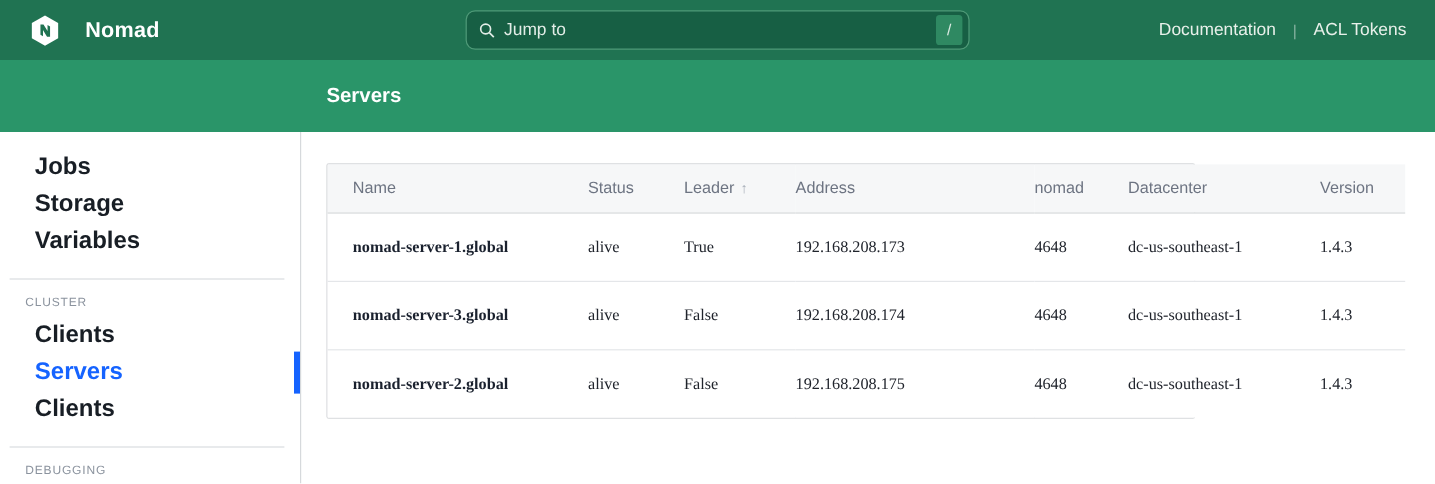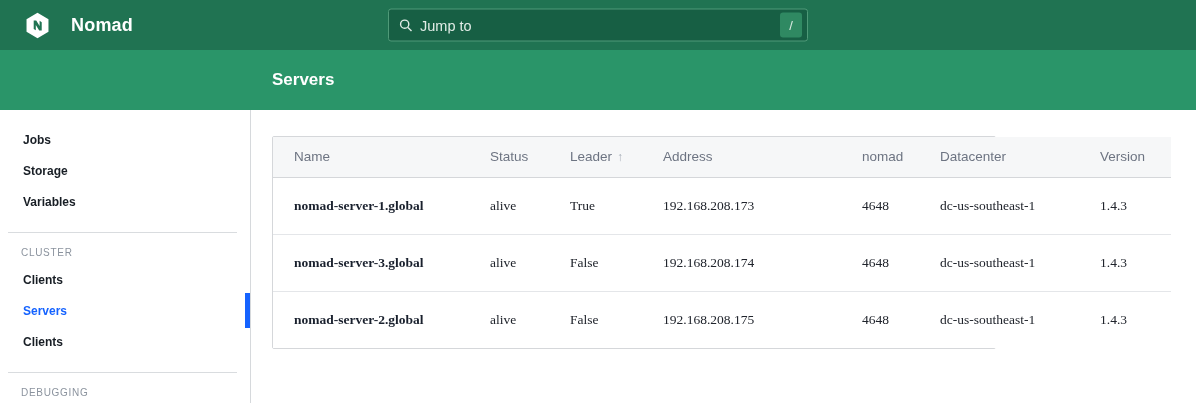--- a/index.html
+++ b/index.html
@@ -8,21 +8,21 @@
 
   
   .navbar { height: 50px; background: #207352; display: flex; align-items: center;
     padding: 0 24px; position: relative; }
   .brand { display: flex; align-items: center; gap: 20px; cursor: pointer; }
   .brand-logo { width: 27px; height: 27px; display: block; }
   .brand-name { color: #ffffff; font-size: 18px; font-weight: 700; letter-spacing: .2px; }
 
   .search-wrap { position: absolute; left: 50%; top: 50%; transform: translate(-50%,-50%);
     width: 420px; height: 33px; background: #175f44; border: 1px solid #4f9a78;
-    border-radius: 3px; display: flex; align-items: center; padding: 0 5px 0 10px; }
+    border-radius: 8px; display: flex; align-items: center; padding: 0 5px 0 10px; }
   .search-icon { width: 14px; height: 14px; flex: 0 0 auto; margin-right: 7px; }
   .search-input { flex: 1; background: transparent; border: none; outline: none;
     color: #eef5f1; font-size: 14.5px; font-family: inherit; }
   .search-input::placeholder { color: #e2ede7; opacity: 1; }
   .search-shortcut { width: 22px; height: 25px; background: #2f8962; border-radius: 3px;
     color: #dcebe3; font-size: 13px; display: flex; align-items: center;
     justify-content: center; flex: 0 0 auto; }
 
   .nav-links { margin-left: auto; display: flex; align-items: center; }
   .nav-link { color: #e8f0ea; font-size: 14.5px; cursor: pointer; }
@@ -30,22 +30,22 @@
 
   
   .subheader { height: 60px; background: #2a9569; display: flex; align-items: center; }
   .page-title { color: #ffffff; font-size: 17px; font-weight: 700; margin-left: 272px; }
 
   
   .layout { position: relative; height: 293px; }
 
   .sidebar { position: absolute; left: 0; top: 0; bottom: 0; width: 251px;
     border-right: 1px solid #d6d9dc; background: #ffffff; padding-top: 14px; }
-  .side-item { height: 31px; display: flex; align-items: center; padding-left: 23px;
-    font-size: 12px; font-weight: 600; color: #181e25; cursor: pointer; position: relative; }
+  .side-item { height: 31px; display: flex; align-items: center; padding-left: 29px;
+    font-size: 20px; font-weight: 600; color: #181e25; cursor: pointer; position: relative; }
   .side-item.active { color: #1563ff; }
   .side-item.active::after { content: ""; position: absolute; right: 0; top: -2px;
     bottom: -2px; width: 5px; background: #1563ff; }
   .side-divider { height: 1px; background: #d9dcdf; margin: 15px 13px 0 8px; }
   .side-label { font-size: 10px; color: #8b939e; letter-spacing: .07em;
     margin: 14px 0 6px 21px; font-weight: 400; }
 
   .main { position: absolute; left: 251px; top: 0; right: 0; bottom: 0;
     padding: 26px 0 0 21px; }
 
@@ -82,20 +82,25 @@
 
   <div class="search-wrap">
     <svg class="search-icon" viewBox="0 0 16 16">
       <circle cx="6.5" cy="6.5" r="4.7" fill="none" stroke="#e2ede7" stroke-width="1.6"></circle>
       <line x1="10.2" y1="10.2" x2="14.3" y2="14.3" stroke="#e2ede7" stroke-width="1.6"></line>
     </svg>
     <input class="search-input" type="text" placeholder="Jump to" style="">
     <span class="search-shortcut">/</span>
   </div>
 
+  <div class="nav-links">
+    <span class="nav-link">Documentation</span>
+    <span class="nav-sep">|</span>
+    <span class="nav-link">ACL Tokens</span>
+  </div>
 </div>
 
 <div class="subheader">
   <span class="page-title">Servers</span>
 </div>
 
 <div class="layout">
 
   <div class="sidebar">
     <div class="side-item">

